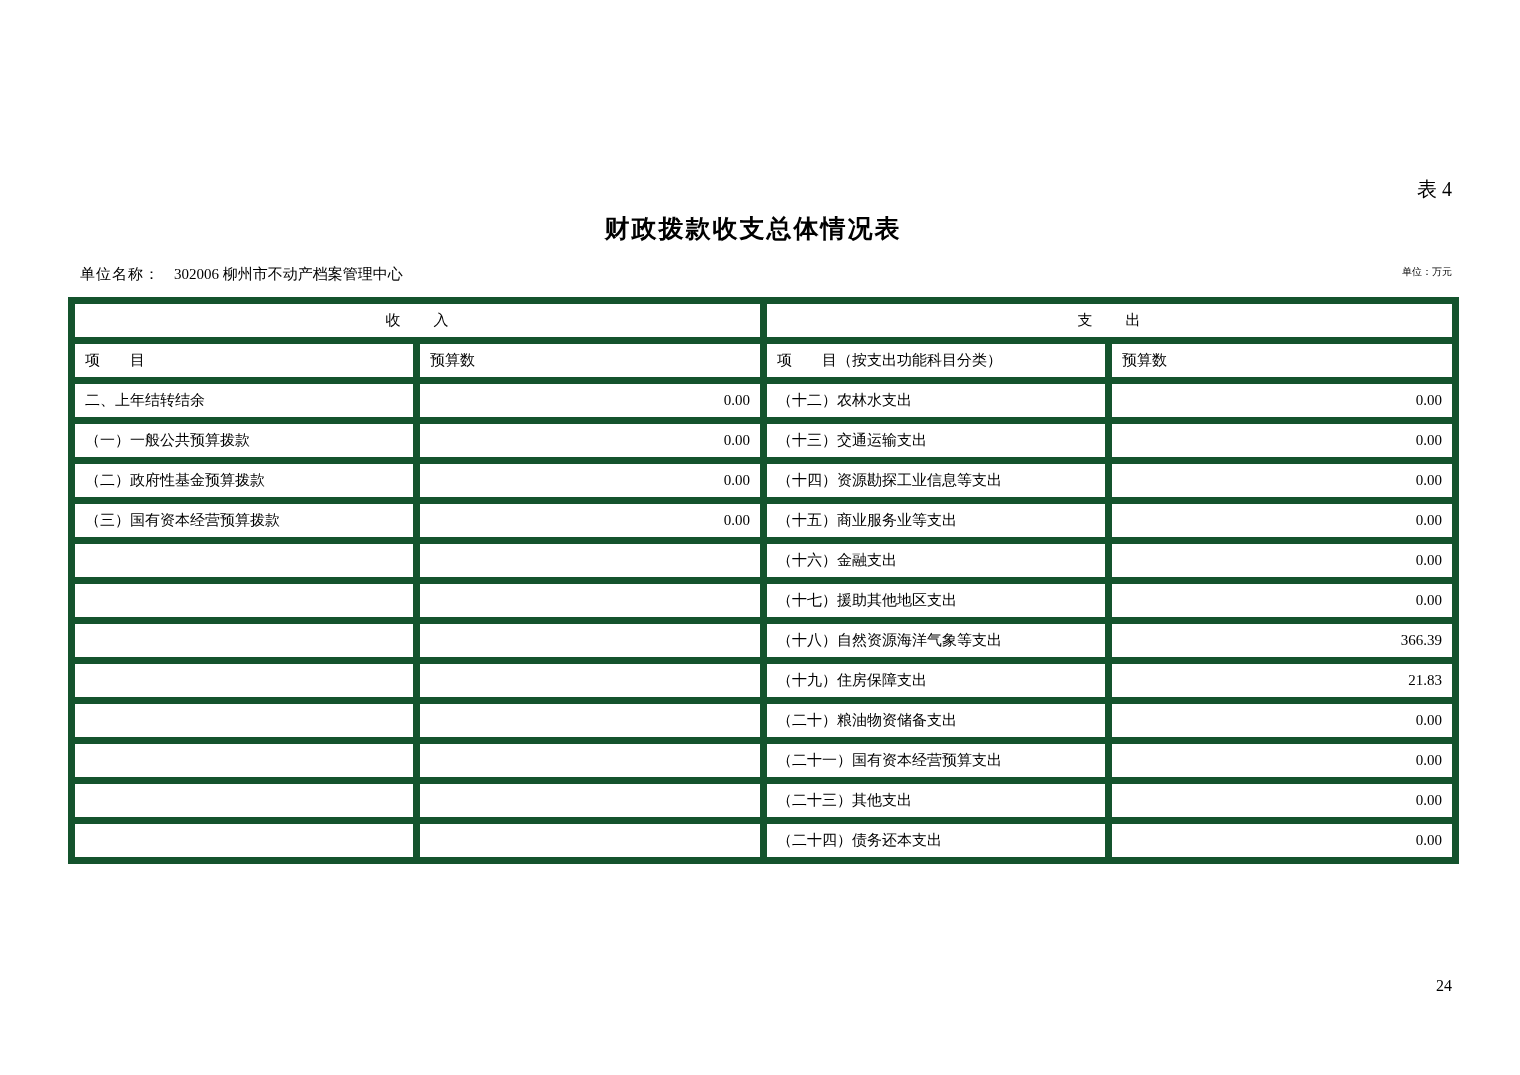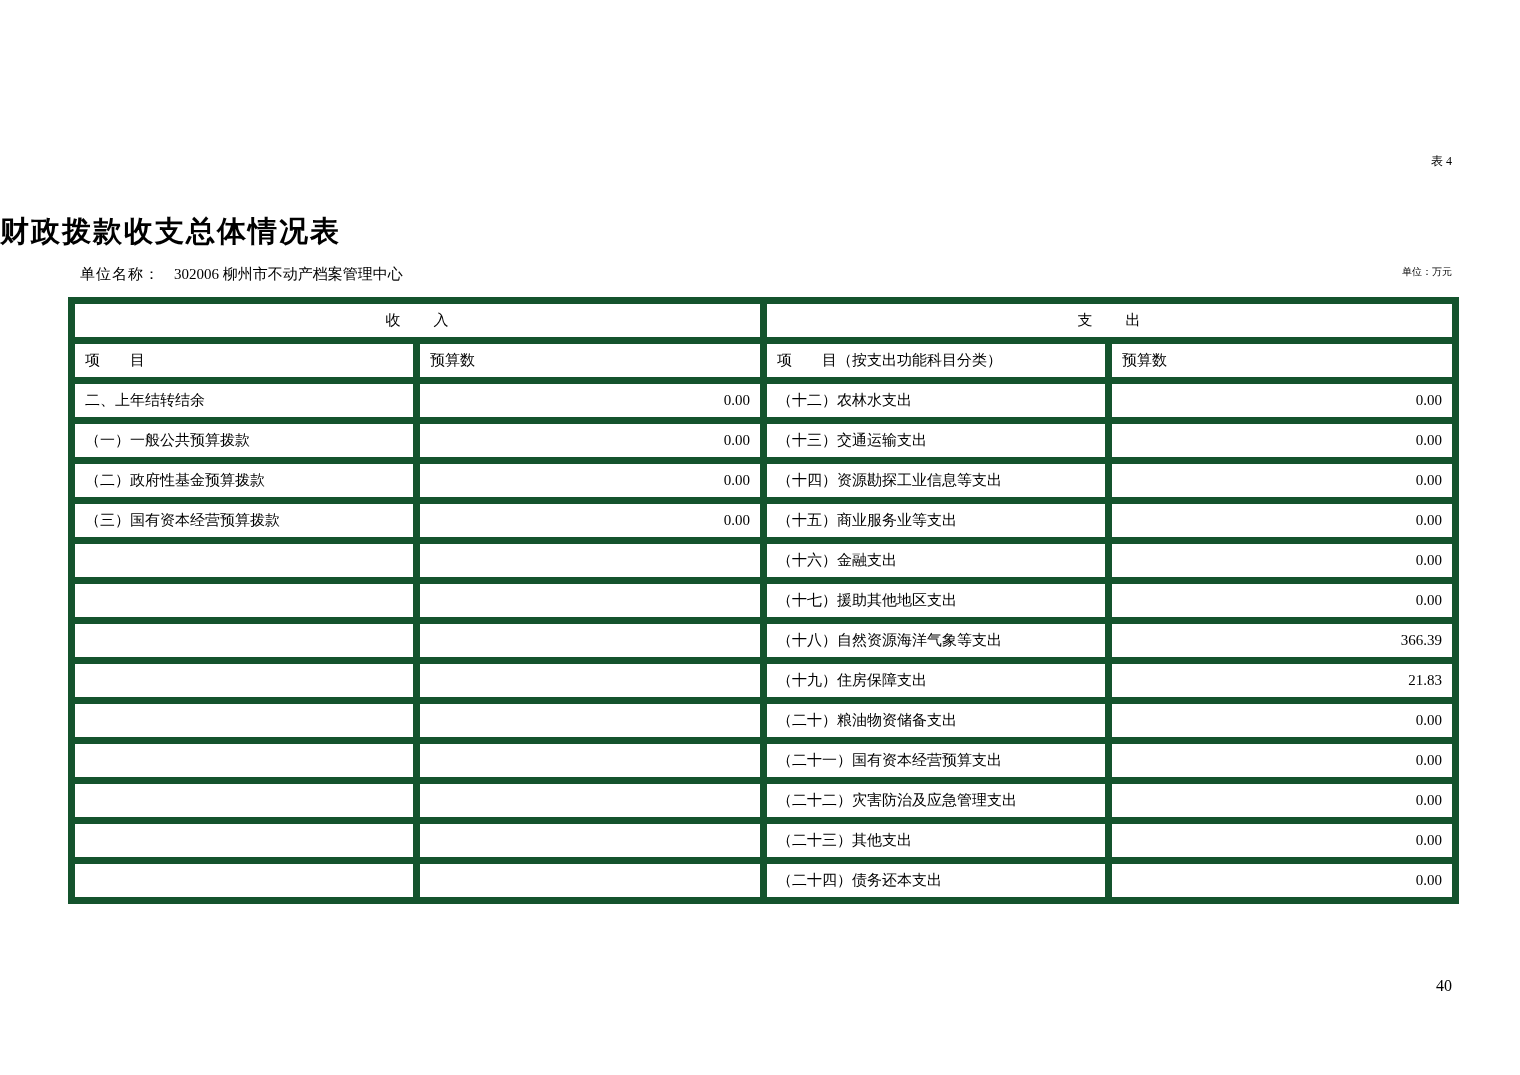--- a/index.html
+++ b/index.html
@@ -16,32 +16,32 @@
     overflow: hidden;
   }
   .page {
     position: relative;
     width: 1520px;
     height: 1075px;
     box-sizing: border-box;
   }
   .table-no {
     position: absolute;
-    top: 153px;
+    top: 176px;
     right: 68px;
-    font-size: 12px;
+    font-size: 20px;
     font-family: "Liberation Serif", serif;
   }
   .doc-title {
     position: absolute;
     top: 212px;
     left: 0;
     width: 1506px;
-    text-align: left;
-    font-size: 29px;
+    text-align: center;
+    font-size: 25px;
     font-weight: bold;
     letter-spacing: 2px;
     font-family: "Liberation Serif", serif;
   }
   .unit-name {
     position: absolute;
     top: 265px;
     left: 80px;
     font-size: 15px;
   }
@@ -196,33 +196,27 @@
         </tr>
         <tr>
           <td class="item-cell indent0"></td>
           <td class="num-cell"></td>
           <td class="item-cell indent0">（二十一）国有资本经营预算支出</td>
           <td class="num-cell">0.00</td>
         </tr>
         <tr>
           <td class="item-cell indent0"></td>
           <td class="num-cell"></td>
-          <td class="item-cell indent0">（二十二）灾害防治及应急管理支出</td>
-          <td class="num-cell">0.00</td>
-        </tr>
-        <tr>
-          <td class="item-cell indent0"></td>
-          <td class="num-cell"></td>
           <td class="item-cell indent0">（二十三）其他支出</td>
           <td class="num-cell">0.00</td>
         </tr>
         <tr>
           <td class="item-cell indent0"></td>
           <td class="num-cell"></td>
           <td class="item-cell indent0">（二十四）债务还本支出</td>
           <td class="num-cell">0.00</td>
         </tr>
       </tbody>
   </table>
 
-  <div class="page-num">40</div>
+  <div class="page-num">24</div>
 
 </div>
 
 </body></html>

